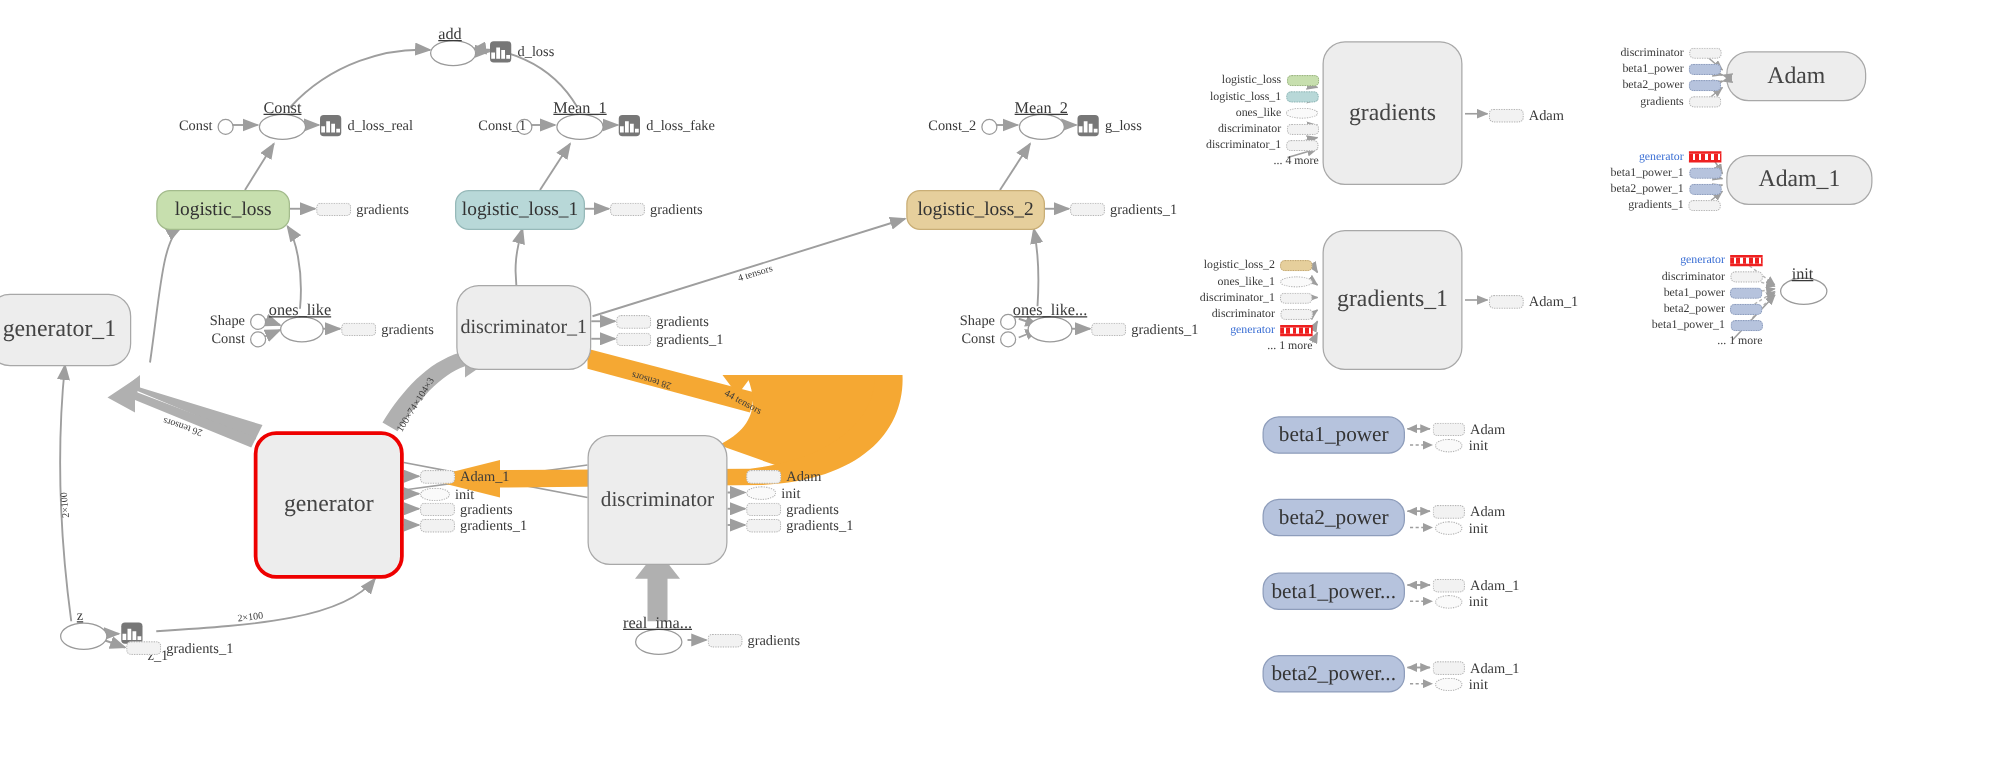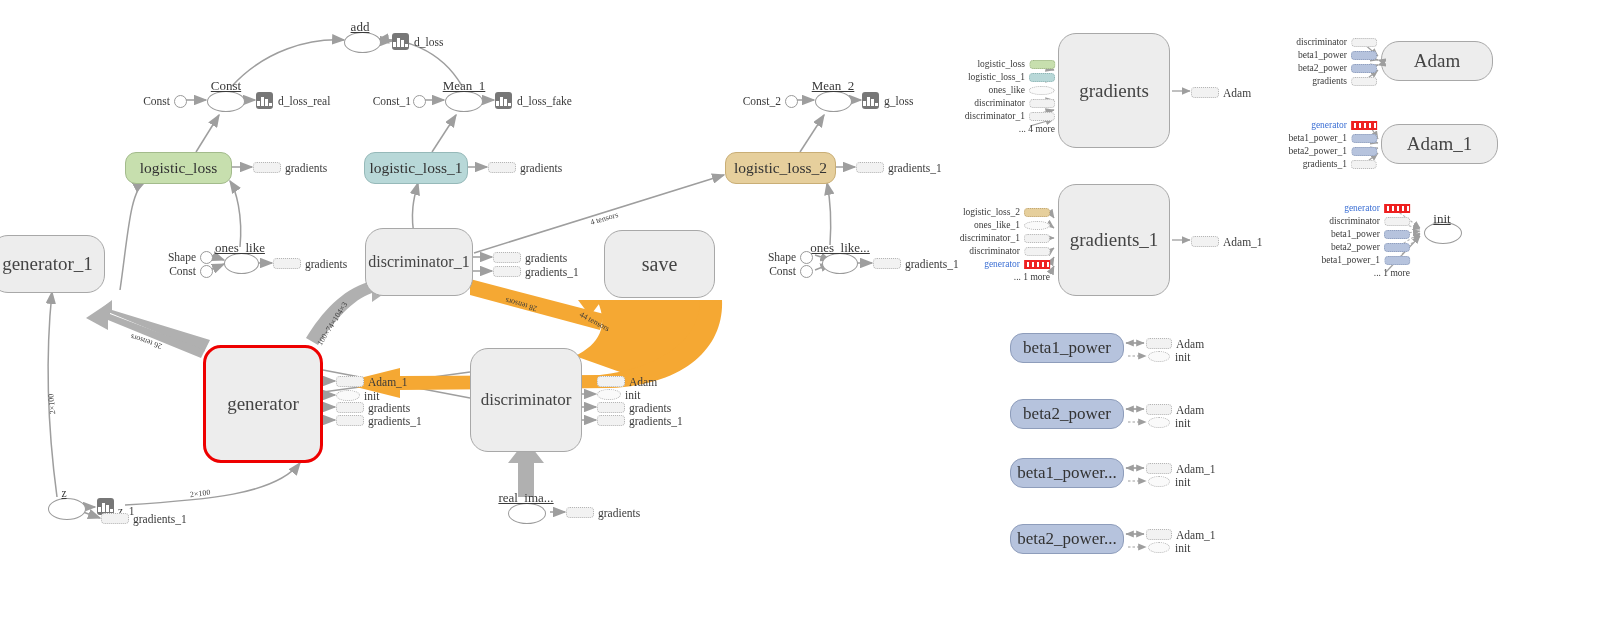--- a/index.html
+++ b/index.html
@@ -212,34 +212,34 @@
       <i></i>
     </div>
   <div class="lbl" style="left:884px;top:96px">g_loss</div>
 
   <div class="summary" style="left:97px;top:498px">
       <i></i>
       <i></i>
       <i></i>
       <i></i>
     </div>
-  <div class="lbl" style="left:118px;top:506px">z_1</div>
+  <div class="lbl" style="left:118px;top:520px">z_1</div>
 
   <div class="ellipse" style="left:344px;top:32px;width:35px;height:19px"></div>
   <div class="lbl mid c" style="left:360px;top:20px">add</div>
 
   <div class="ellipse" style="left:207px;top:91px;width:36px;height:19px"></div>
   <div class="lbl mid c" style="left:226px;top:79px">Const</div>
   <div class="circ" style="left:174px;top:95px;width:11px;height:11px"></div>
   <div class="lbl r" style="left:170px;top:96px">Const</div>
 
   <div class="ellipse" style="left:445px;top:91px;width:36px;height:19px"></div>
   <div class="lbl mid c" style="left:464px;top:79px">Mean_1</div>
   <div class="circ" style="left:413px;top:95px;width:11px;height:11px"></div>
-  <div class="lbl r" style="left:411px;top:96px">Const_1</div>
+  <div class="lbl r" style="left:421px;top:96px">Const_1</div>
 
   <div class="ellipse" style="left:815px;top:91px;width:35px;height:19px"></div>
   <div class="lbl mid c" style="left:833px;top:79px">Mean_2</div>
   <div class="circ" style="left:785px;top:95px;width:11px;height:11px"></div>
   <div class="lbl r" style="left:781px;top:96px">Const_2</div>
 
   <div class="ellipse" style="left:224px;top:253px;width:33px;height:19px"></div>
   <div class="lbl mid c" style="left:240px;top:241px">ones_like</div>
   <div class="circ" style="left:200px;top:251px;width:11px;height:11px"></div>
   <div class="lbl r" style="left:196px;top:252px">Shape</div>
@@ -290,23 +290,20 @@
   </div>
 
   <div class="node op-group big" style="left:365px;top:228px;width:108px;height:68px">
     <span style="font-size:16px">discriminator_1</span>
   </div>
   <div class="stub" style="left:493px;top:252px;width:28px"></div>
   <div class="lbl" style="left:525px;top:253px">gradients</div>
   <div class="stub" style="left:493px;top:266px;width:28px"></div>
   <div class="lbl" style="left:525px;top:267px">gradients_1</div>
 
-  <div class="node op-group big" style="left:604px;top:230px;width:111px;height:68px">
-    <span style="font-size:20px">save</span>
-  </div>
 
   <div class="node op-group big highlight" style="left:203px;top:345px;width:120px;height:118px">
     <span>generator</span>
   </div>
   <div class="stub" style="left:336px;top:376px;width:28px"></div>
   <div class="lbl" style="left:368px;top:377px">Adam_1</div>
   <div class="stub round" style="left:336px;top:390px;width:24px"></div>
   <div class="lbl" style="left:364px;top:391px">init</div>
   <div class="stub" style="left:336px;top:402px;width:28px"></div>
   <div class="lbl" style="left:368px;top:403px">gradients</div>

